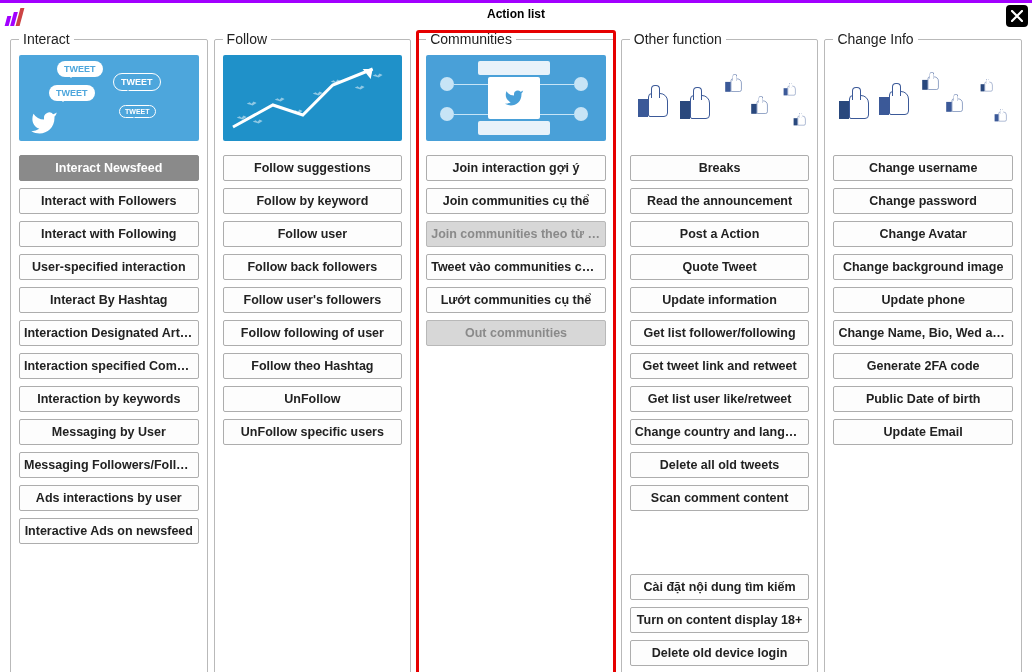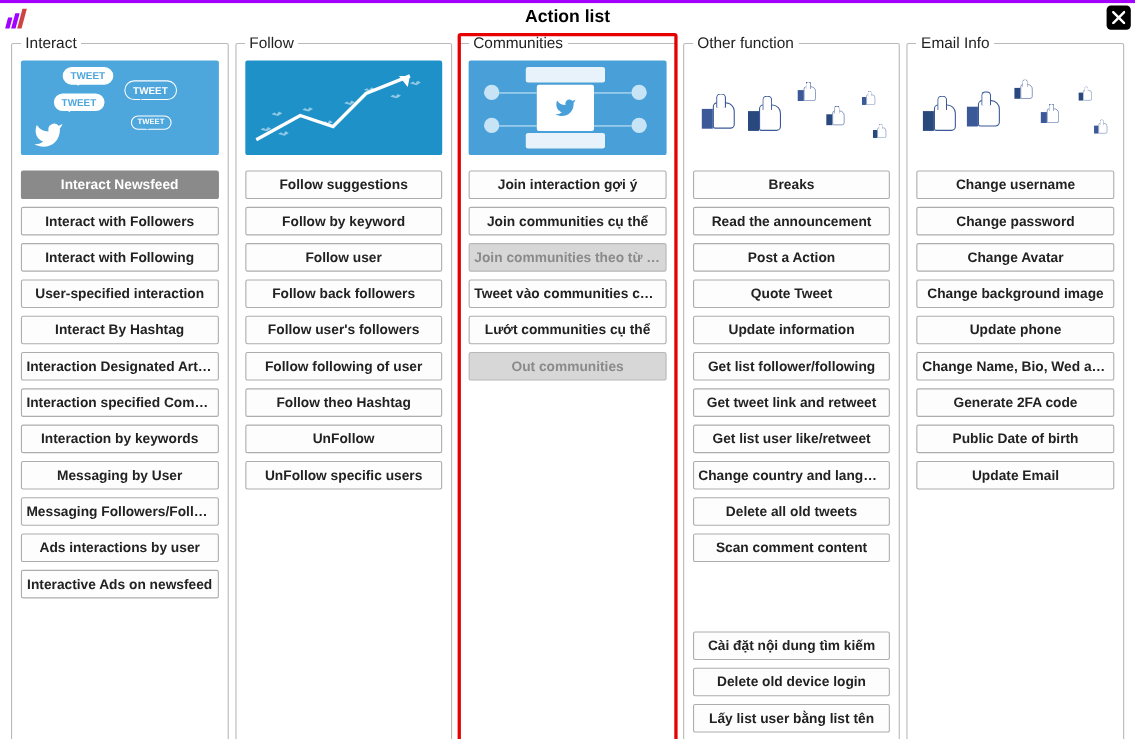--- a/index.html
+++ b/index.html
@@ -37,21 +37,21 @@
   }
   .logo span:nth-child(1){ height: 10px; align-self: flex-end; }
   .logo span:nth-child(2){ height: 14px; align-self: flex-end; }
   .logo span:nth-child(3){ height: 18px; align-self: flex-end; background:#c44; }
   .titlebar .title {
     position: absolute;
     left: 0; right: 0;
     top: 4px;
     text-align: center;
     font-weight: bold;
-    font-size: 16px;
+    font-size: 12px;
     color: #000;
     pointer-events: none;
   }
   .close-btn {
     position: absolute;
     right: 4px;
     top: 2px;
     width: 22px;
     height: 22px;
     background: #000;
@@ -349,27 +349,28 @@
         <button class="btn">Get list follower/following</button>
         <button class="btn">Get tweet link and retweet</button>
         <button class="btn">Get list user like/retweet</button>
         <button class="btn">Change country and language</button>
         <button class="btn">Delete all old tweets</button>
         <button class="btn">Scan comment content</button>
       </div>
     <div class="gap-large"></div>
     <div id="list-other2">
         <button class="btn">Cài đặt nội dung tìm kiếm</button>
+        <button class="btn">Turn on content display 18+</button>
         <button class="btn">Delete old device login</button>
         <button class="btn">Lấy list user bằng list tên</button>
       </div>
   </fieldset>
 
   <fieldset class="panel">
-    <legend>Email Info</legend>
+    <legend>Change Info</legend>
     <div class="hero hero-fb">
       <div class="thumb dark" style="left:2px; top:28px;">
           <div class="cuff"></div>
           <div class="hand"></div>
         </div>
       <div class="thumb" style="left:42px; top:24px;">
           <div class="cuff"></div>
           <div class="hand"></div>
         </div>
       <div class="thumb sm dark" style="left:78px; top:6px;">

